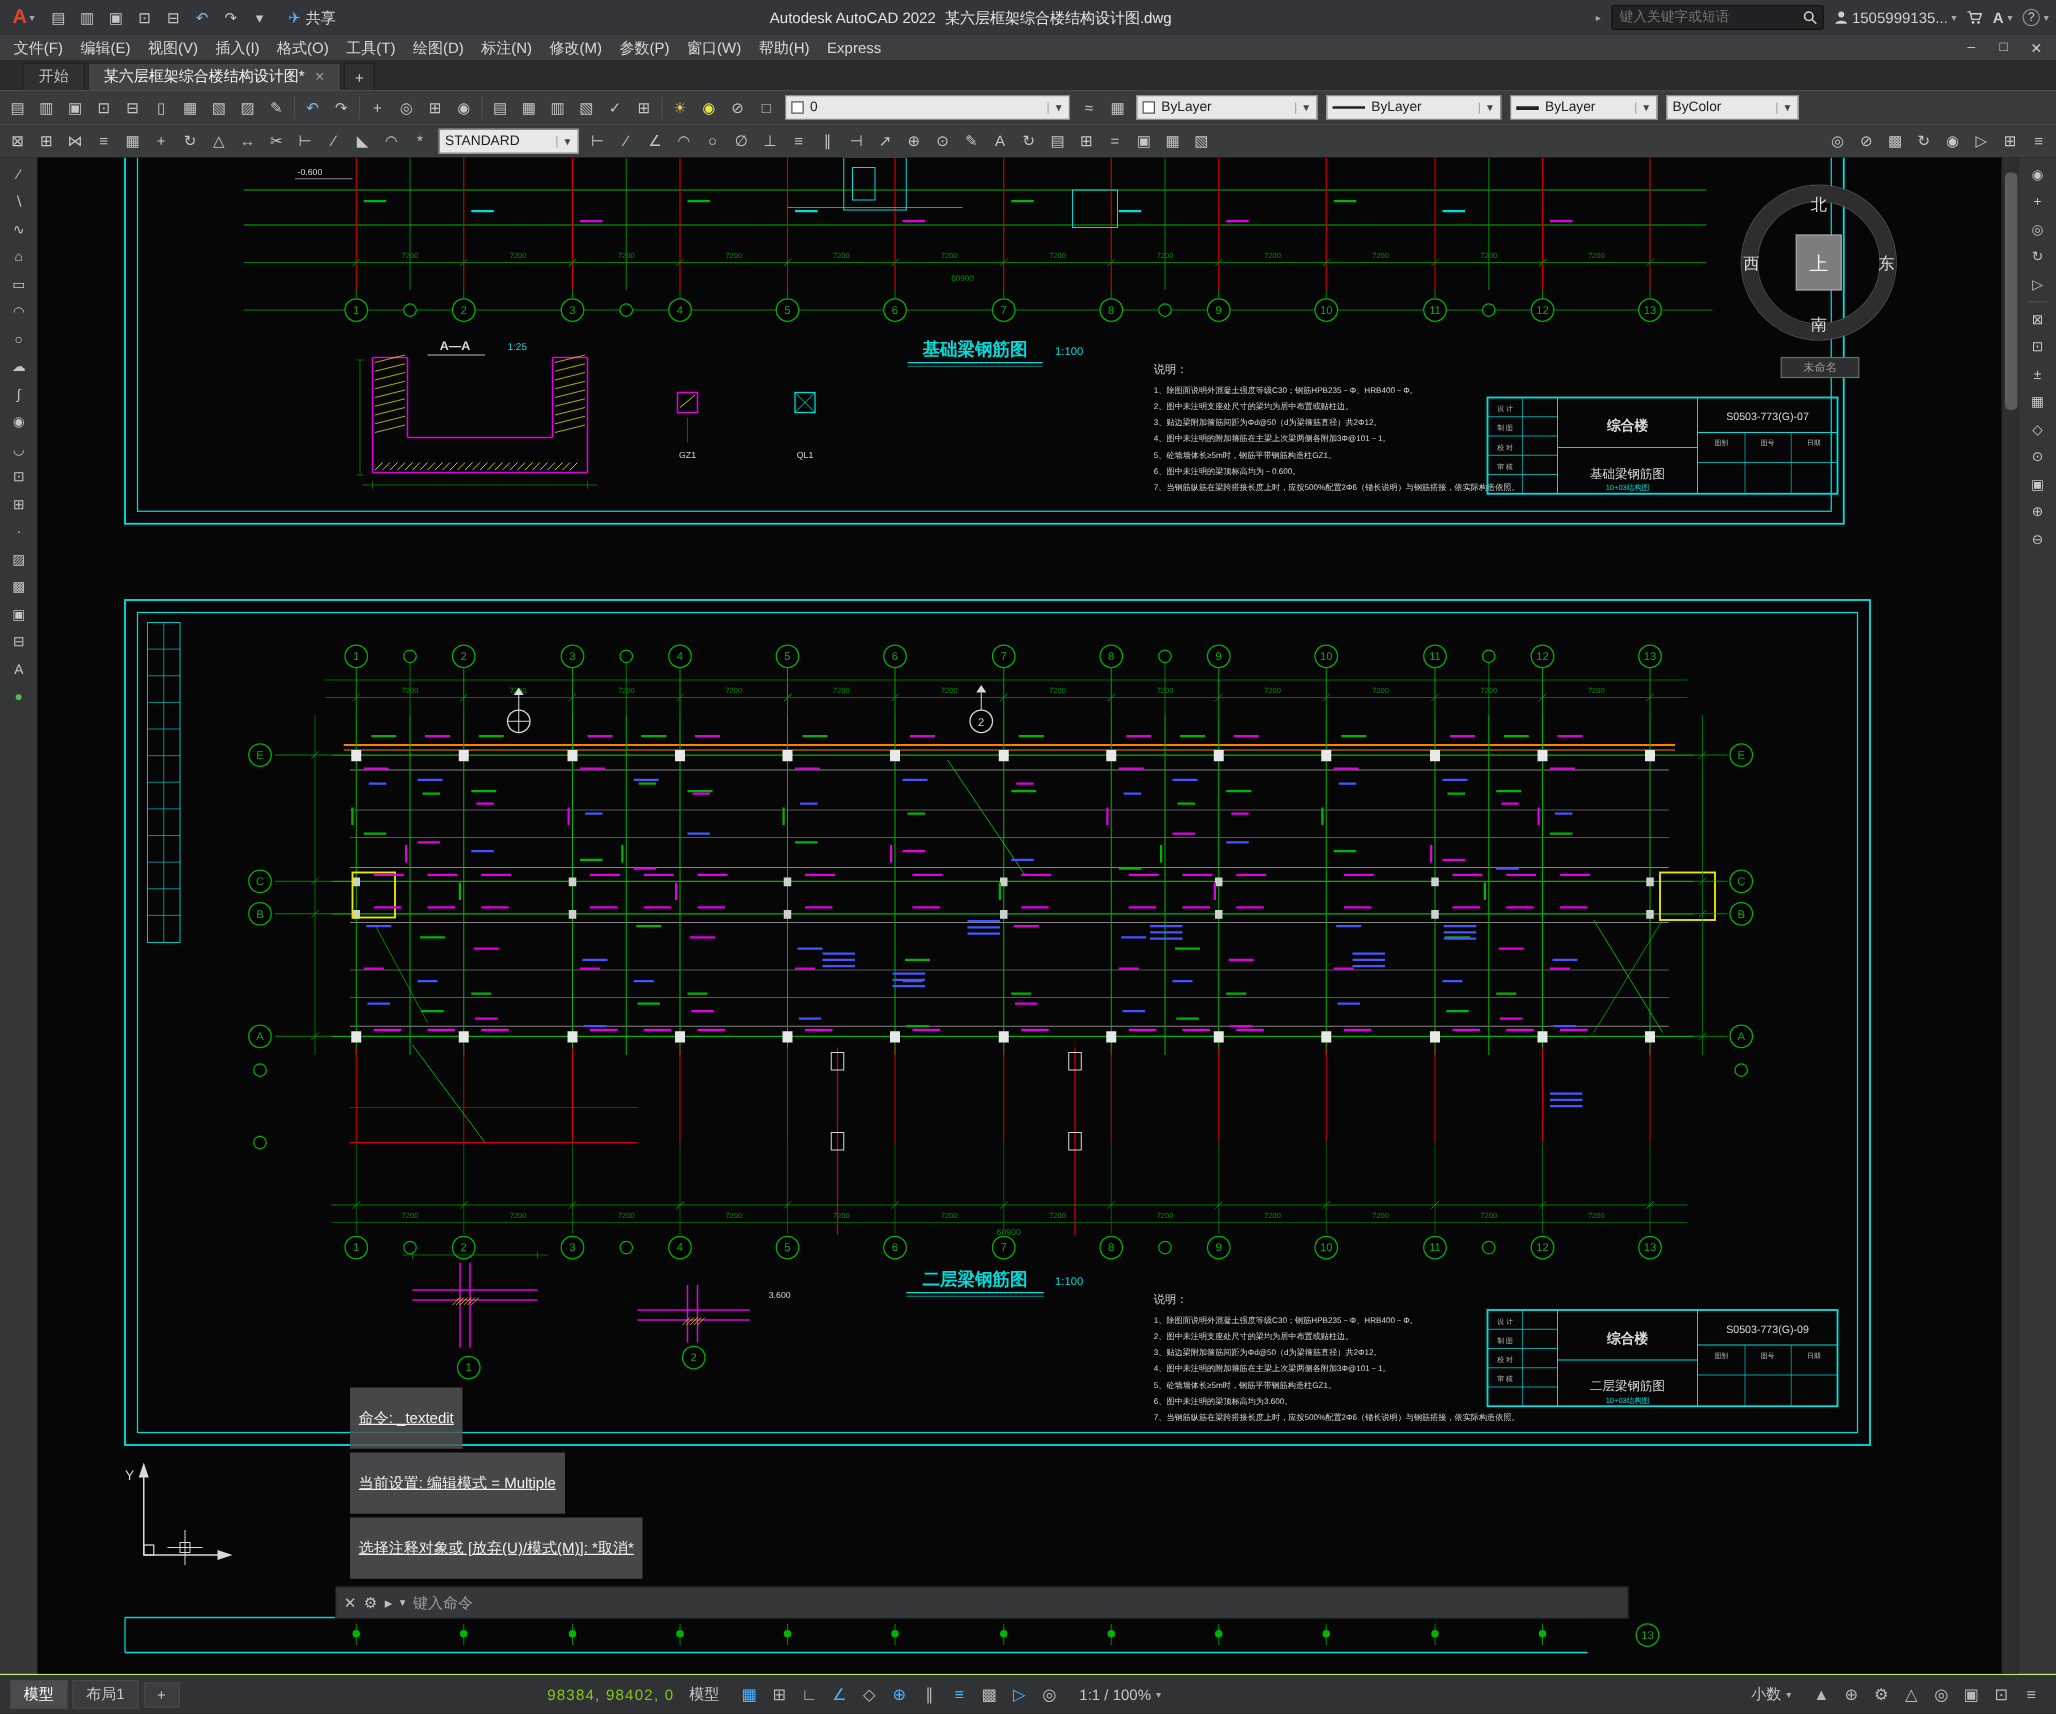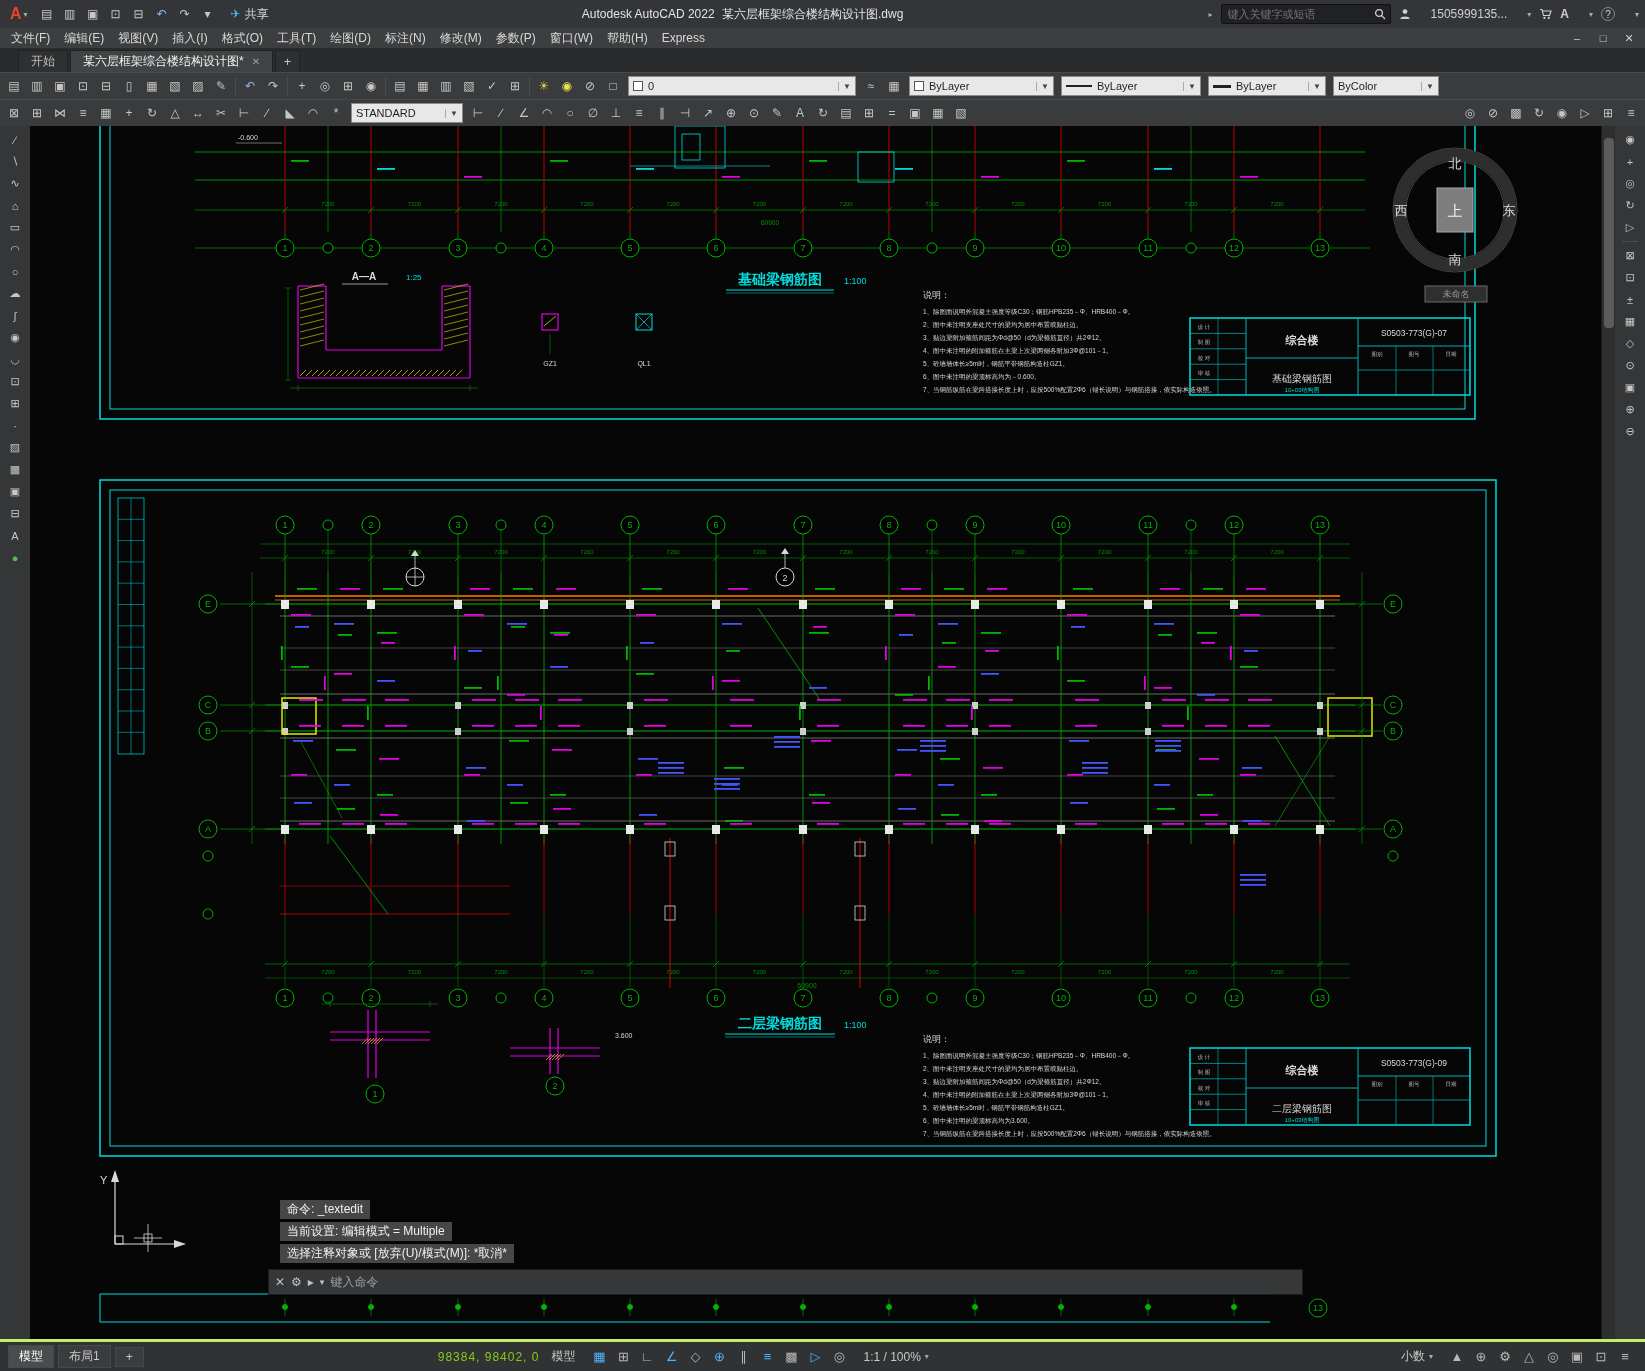--- a/index.html
+++ b/index.html
@@ -18,21 +18,21 @@
   .sep2{width:1px;height:18px;background:#4a4c4e;margin:0 2px;display:inline-block;}
   .share{display:flex;align-items:center;gap:4px;color:#d8d8d8;padding:0 8px;}
   .plane{color:#4db2ff;}
   .tb-title{flex:1;text-align:center;white-space:nowrap;color:#e4e4e4;}
   .tb-title .doc{margin-left:4px;}
   .tb-right{display:flex;align-items:center;gap:8px;}
   .search{width:170px;height:20px;background:#202123;border:1px solid #121212;border-radius:2px;
           display:flex;align-items:center;padding:0 4px;}
   .search input{flex:1;background:transparent;border:none;outline:none;color:#bbb;font-size:11px;
           font-family:"Liberation Sans",sans-serif;}
-  .icobtn{display:flex;align-items:center;gap:20px;color:#cfcfcf;font-size:12px;}
+  .icobtn{display:flex;align-items:center;gap:3px;color:#cfcfcf;font-size:12px;}
   
   .menubar{height:20px;background:#3c3e40;display:flex;align-items:center;color:#d8d8d8;
            font-size:12px;padding:0 4px;flex:0 0 auto;}
   .menu-item{padding:0 7px;height:20px;display:flex;align-items:center;}
   .win-btns{margin-left:auto;display:flex;gap:2px;}
   .win-btns span{width:24px;height:18px;display:flex;align-items:center;justify-content:center;
            color:#cfcfcf;font-size:11px;}
   
   .tabbar{height:24px;background:#2a2b2c;display:flex;align-items:flex-end;padding:0 18px;gap:2px;
           flex:0 0 auto;}
@@ -57,27 +57,27 @@
   .side .sep2{width:16px;height:1px;margin:2px 0;}
   .side .tbtn{width:24px;height:21px;font-size:11px;}
   .canvas-wrap{position:relative;flex:1;background:#060606;overflow:hidden;}
   svg{display:block;}
   svg text{font-family:"Liberation Sans",sans-serif;}
   .vscroll{width:14px;background:#2d2f31;position:relative;flex:0 0 auto;border-left:1px solid #1c1c1c;}
   .vthumb{position:absolute;left:2px;top:12px;width:10px;height:190px;background:#5a5c5e;border-radius:4px;}
   
   .cmdhist{position:absolute;left:250px;bottom:76px;display:flex;flex-direction:column;gap:3px;
            font-size:12px;color:#f0f0f0;}
-  .chip{background:rgba(82,84,86,.85);padding:1px 7px;width:fit-content;}
+  .chip{background:rgba(82,84,86,.85);padding:16px 7px;width:fit-content;text-decoration:underline;}
   .cmdbar{position:absolute;left:238px;bottom:44px;width:1035px;height:26px;display:flex;
           align-items:center;background:rgba(56,58,60,.95);border:1px solid #1c1c1c;gap:6px;
           padding:0 6px;font-size:12px;color:#9aa0a6;}
   .cmdbar .ci{color:#bfc3c6;font-size:12px;}
   
-  .statusbar{height:32px;background:#303234;border-top:3px solid #bef264;display:flex;
+  .statusbar{height:32px;background:#303234;border-top:1px solid #bef264;display:flex;
              align-items:center;font-size:12px;color:#c8c8c8;gap:4px;padding:0 8px;flex:0 0 auto;}
   .sb-tab{padding:2px 10px;border:1px solid #46484a;background:#3a3c3e;}
   .sb-tab.active{background:#4a4c4e;color:#fff;}
   .sb-coords{margin-left:290px;letter-spacing:1px;color:#84cc16;}
   .sbtn{width:24px;height:22px;display:flex;align-items:center;justify-content:center;
         color:#b8b8b8;font-size:13px;}
   .sbtn.on{color:#4db2ff;}
   .sb-group{display:flex;align-items:center;}
   .sb-text{display:flex;align-items:center;gap:4px;padding:2px 8px;}
   .spacer{flex:1;}

